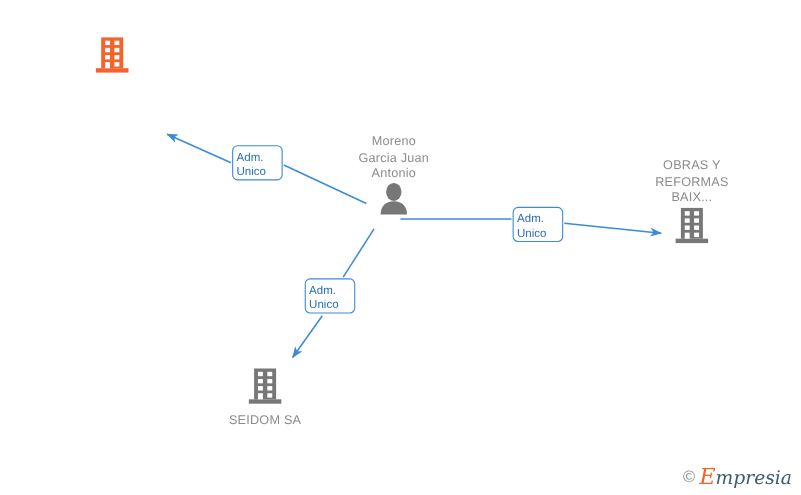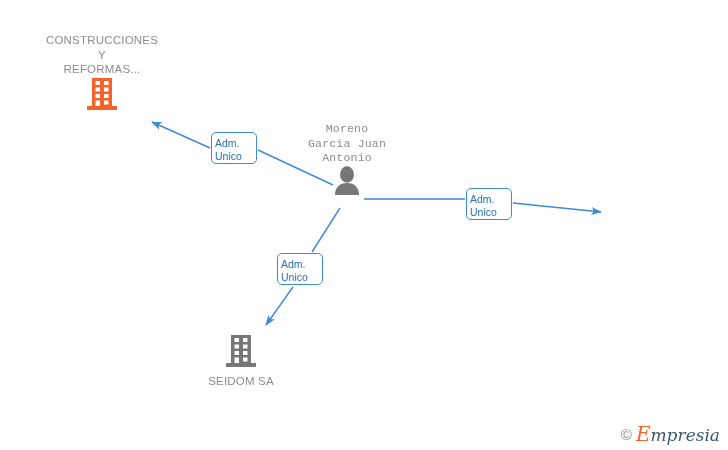--- a/index.html
+++ b/index.html
@@ -126,67 +126,83 @@
       <line x1="513" y1="203" x2="601" y2="212" stroke="#3d8ad8" stroke-width="1.4" marker-end="url(#arrowhead)"></line>
     </g>
 
     <g>
       <line x1="340" y1="208" x2="312" y2="252" stroke="#3d8ad8" stroke-width="1.4"></line>
       <line x1="293" y1="287" x2="266" y2="325" stroke="#3d8ad8" stroke-width="1.4" marker-end="url(#arrowhead)"></line>
     </g>
   </svg>
 
   <div class="node" style="left:102px; top:33px;">
-    <div class="node-label">CONSTRUCCIONES
-Y
-REFORMAS...</div>
     <span class="node-icon">
       <svg width="30" height="34" viewBox="0 0 30 34" xmlns="http://www.w3.org/2000/svg">
         <rect x="5" y="1" width="20" height="28" fill="#f4642a"></rect>
         <rect x="0" y="29" width="30" height="4" fill="#f4642a"></rect>
         <rect x="8.5" y="4" width="4.5" height="4" fill="#ffffff"></rect>
         <rect x="17" y="4" width="4.5" height="4" fill="#ffffff"></rect>
         <rect x="8.5" y="10.5" width="4.5" height="4" fill="#ffffff"></rect>
         <rect x="17" y="10.5" width="4.5" height="4" fill="#ffffff"></rect>
         <rect x="8.5" y="17" width="4.5" height="4" fill="#ffffff"></rect>
         <rect x="17" y="17" width="4.5" height="4" fill="#ffffff"></rect>
         <rect x="8.5" y="23.5" width="4.5" height="5.5" fill="#ffffff"></rect>
         <rect x="17" y="23.5" width="4.5" height="4" fill="#ffffff"></rect>
       </svg>
     </span>
   </div>
 
-  <div class="node" style="left:347px; top:122px;font-family:Liberation Mono, monospace;">
+  <div class="node" style="left:358px; top:122px;">
     <div class="node-label">Moreno
 Garcia Juan
 Antonio</div>
     <span class="node-icon">
       <svg width="28" height="30" viewBox="0 0 28 30" xmlns="http://www.w3.org/2000/svg">
         <ellipse cx="14" cy="8.5" rx="7" ry="8.2" fill="#777777"></ellipse>
         <path d="M14,17 C21.5,17 26,21.5 26,29 L2,29 C2,21.5 6.5,17 14,17 Z" fill="#777777"></path>
       </svg>
     </span>
   </div>
 
-
-  <div class="node" style="left:241px; top:334px;">
+  <div class="node" style="left:629px; top:144px;">
+    <div class="node-label">OBRAS Y
+REFORMAS
+BAIX...</div>
     <span class="node-icon">
       <svg width="30" height="34" viewBox="0 0 30 34" xmlns="http://www.w3.org/2000/svg">
         <rect x="5" y="1" width="20" height="28" fill="#777777"></rect>
         <rect x="0" y="29" width="30" height="4" fill="#777777"></rect>
         <rect x="8.5" y="4" width="4.5" height="4" fill="#ffffff"></rect>
         <rect x="17" y="4" width="4.5" height="4" fill="#ffffff"></rect>
         <rect x="8.5" y="10.5" width="4.5" height="4" fill="#ffffff"></rect>
         <rect x="17" y="10.5" width="4.5" height="4" fill="#ffffff"></rect>
         <rect x="8.5" y="17" width="4.5" height="4" fill="#ffffff"></rect>
         <rect x="17" y="17" width="4.5" height="4" fill="#ffffff"></rect>
         <rect x="8.5" y="23.5" width="4.5" height="5.5" fill="#ffffff"></rect>
         <rect x="17" y="23.5" width="4.5" height="4" fill="#ffffff"></rect>
       </svg>
     </span>
+  </div>
+
+  <div class="node" style="left:241px; top:334px;">
+    <span class="node-icon">
+      <svg width="30" height="34" viewBox="0 0 30 34" xmlns="http://www.w3.org/2000/svg">
+        <rect x="5" y="1" width="20" height="28" fill="#777777"></rect>
+        <rect x="0" y="29" width="30" height="4" fill="#777777"></rect>
+        <rect x="8.5" y="4" width="4.5" height="4" fill="#ffffff"></rect>
+        <rect x="17" y="4" width="4.5" height="4" fill="#ffffff"></rect>
+        <rect x="8.5" y="10.5" width="4.5" height="4" fill="#ffffff"></rect>
+        <rect x="17" y="10.5" width="4.5" height="4" fill="#ffffff"></rect>
+        <rect x="8.5" y="17" width="4.5" height="4" fill="#ffffff"></rect>
+        <rect x="17" y="17" width="4.5" height="4" fill="#ffffff"></rect>
+        <rect x="8.5" y="23.5" width="4.5" height="5.5" fill="#ffffff"></rect>
+        <rect x="17" y="23.5" width="4.5" height="4" fill="#ffffff"></rect>
+      </svg>
+    </span>
     <div class="node-label below">SEIDOM SA</div>
   </div>
 
   <div class="rel-chip" style="left:211px; top:132px; width:46px; height:32px;">Adm.
 Unico</div>
 
   <div class="rel-chip" style="left:466px; top:188px; width:46px; height:32px;">Adm.
 Unico</div>
 
   <div class="rel-chip" style="left:277px; top:253px; width:46px; height:32px;">Adm.

